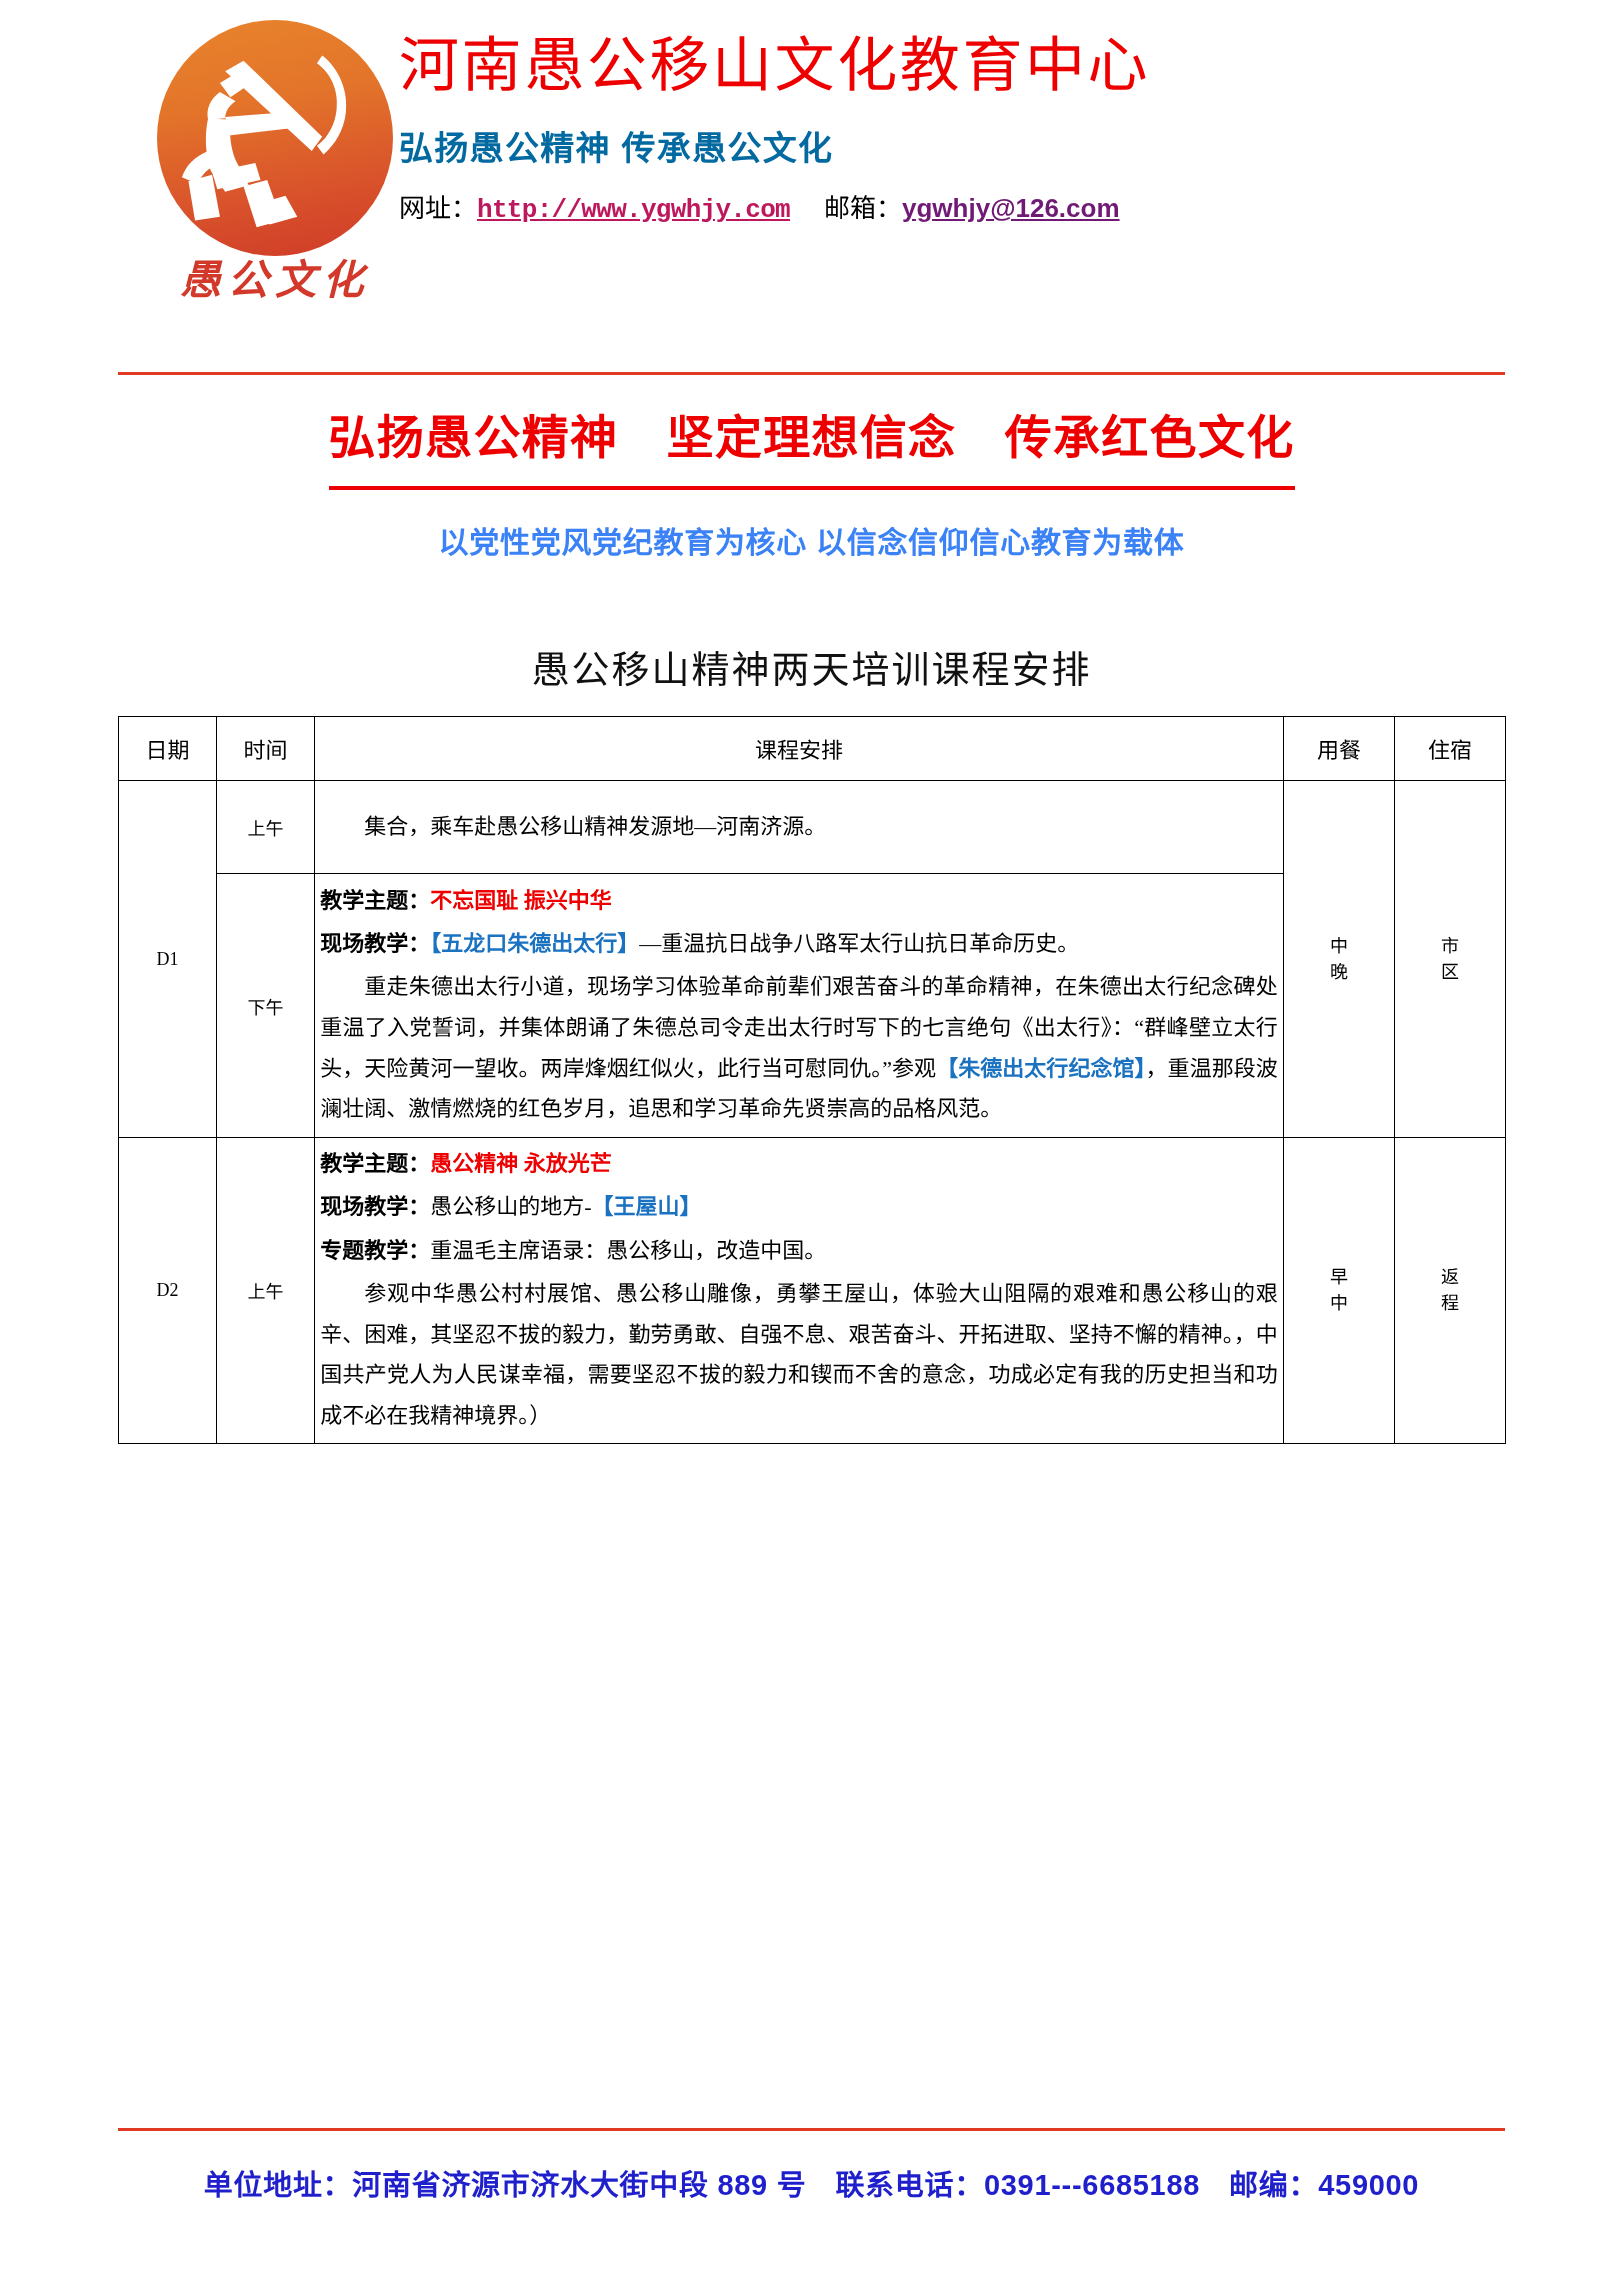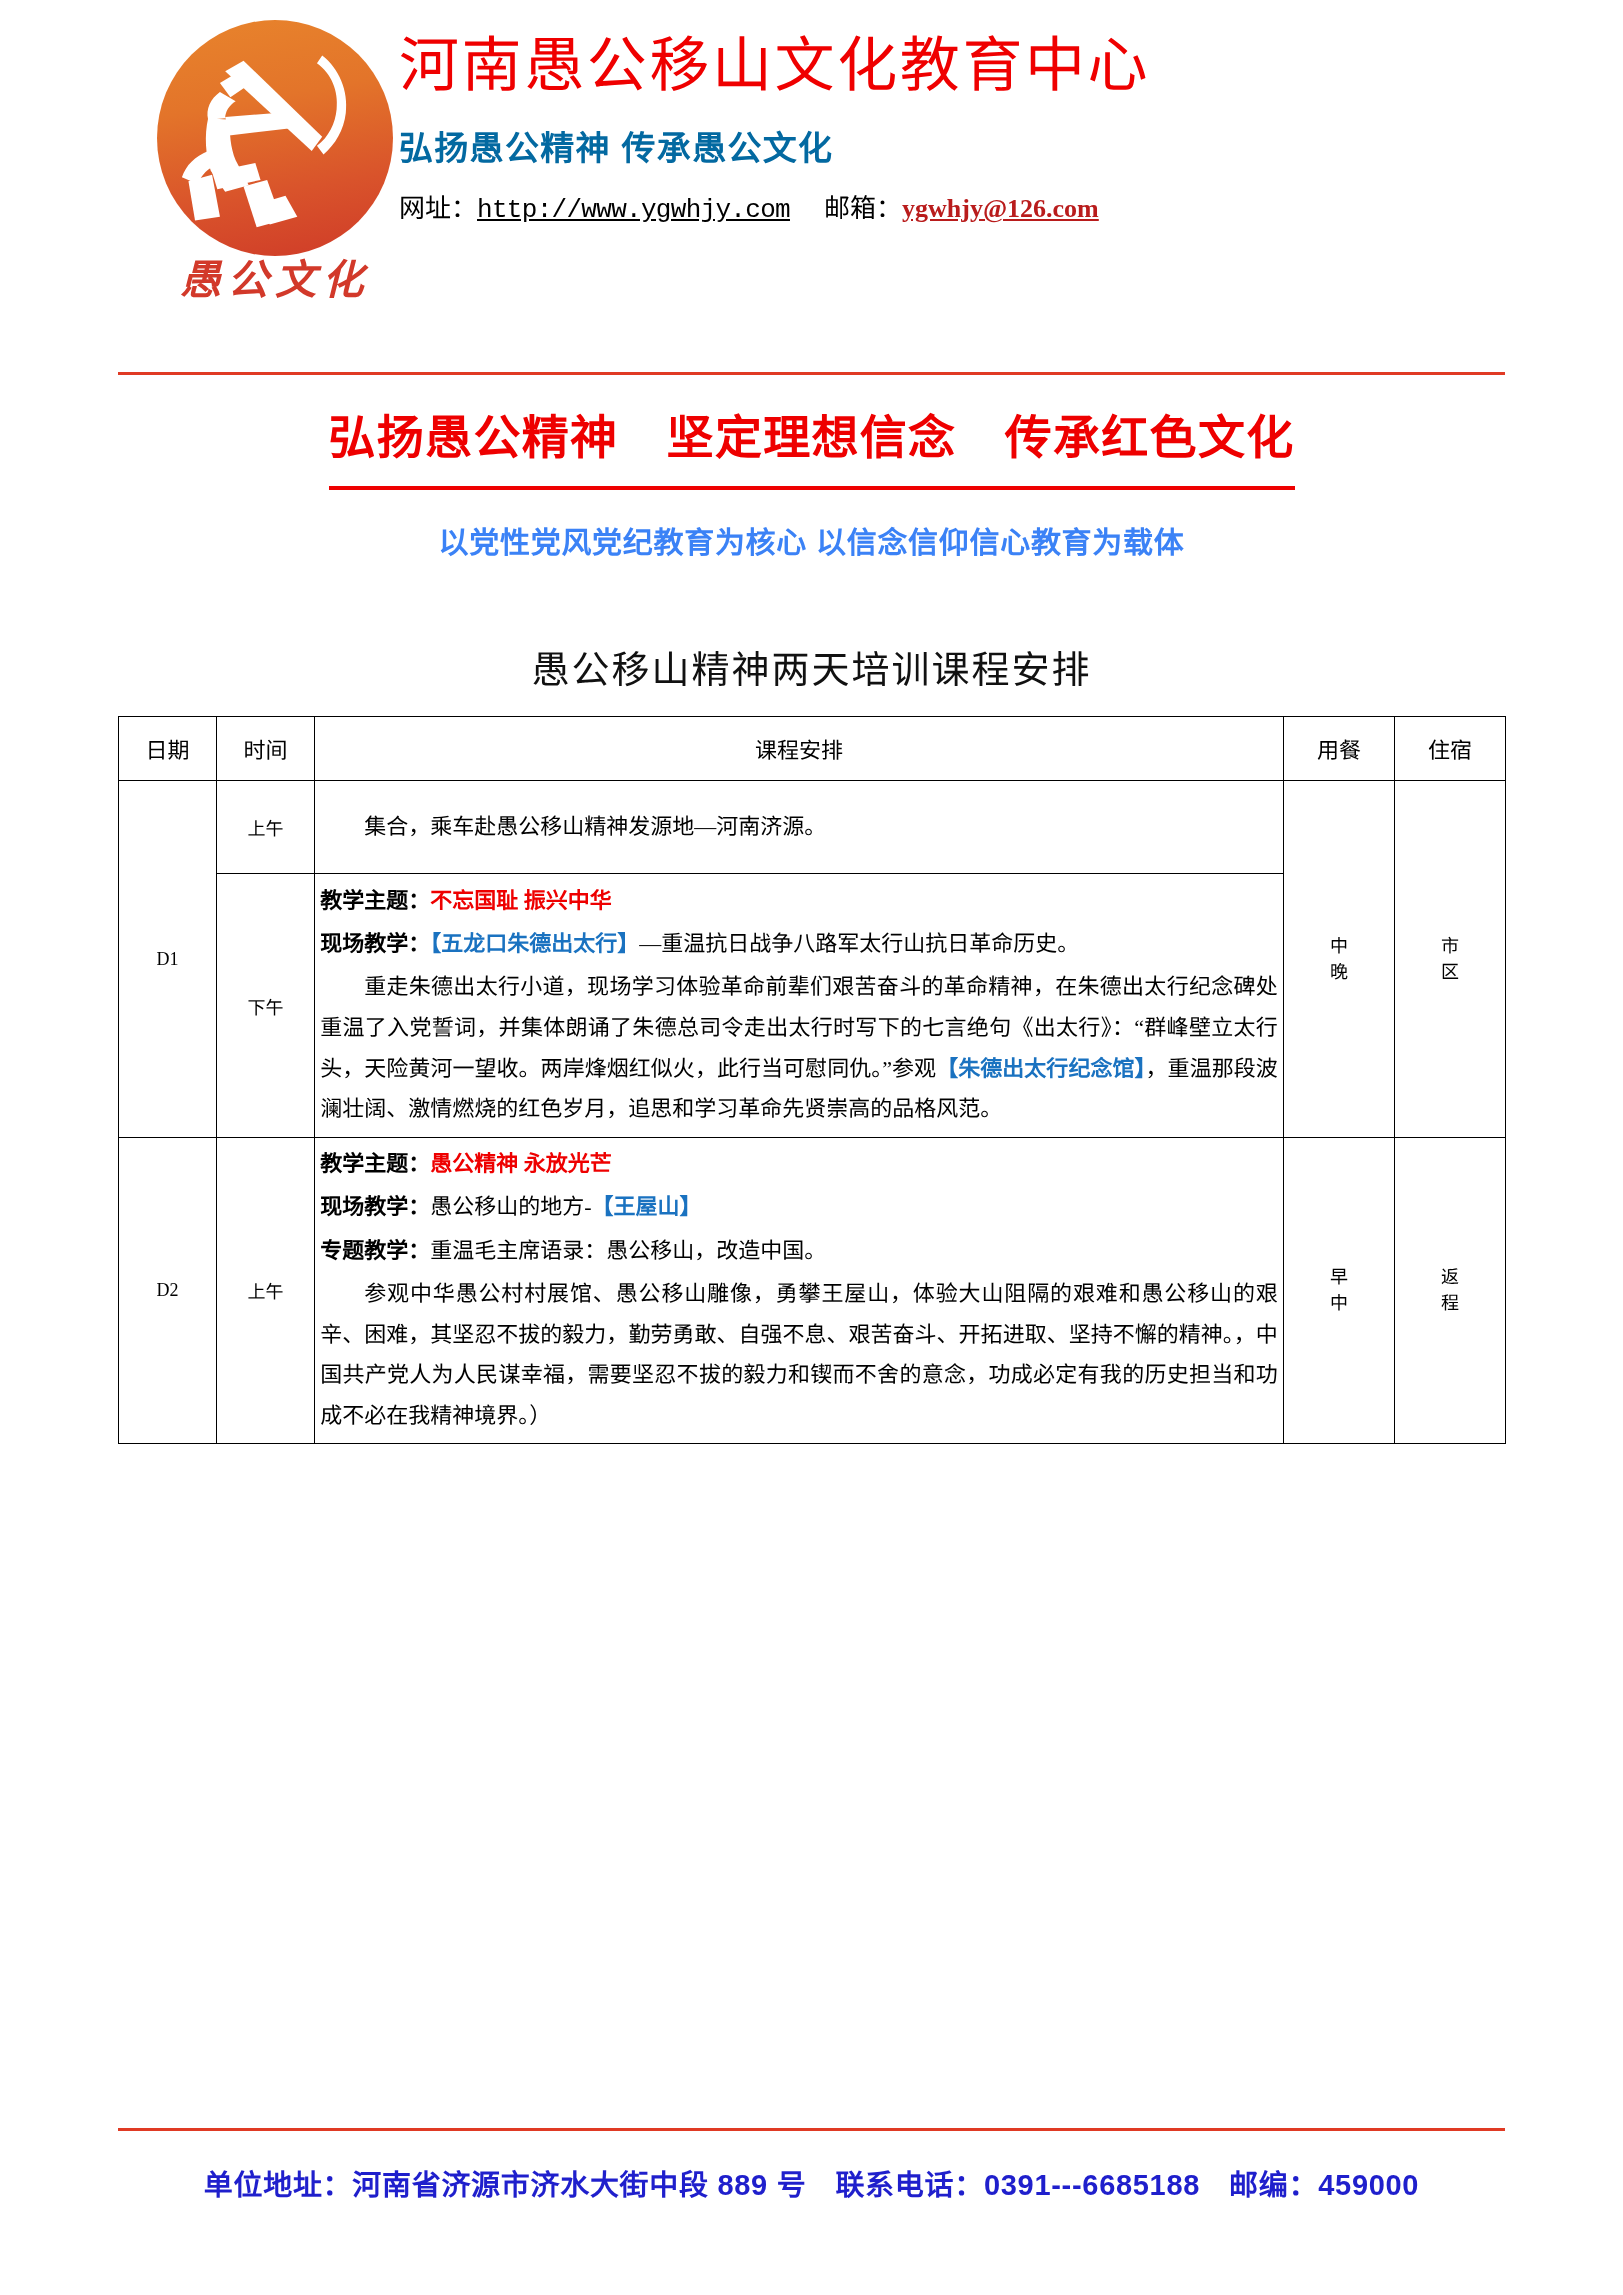--- a/index.html
+++ b/index.html
@@ -89,31 +89,31 @@
     margin-top: 17px;
     font-size: 26px;
     white-space: nowrap;
     font-family: "Liberation Serif", serif;
   }
   .contact-line .lbl {
     color: #000000;
     font-weight: normal;
   }
   .contact-line .url {
-    color: #000000;
-    font-weight: normal;
+    color: #be185d;
+    font-weight: bold;
     text-decoration: underline;
     font-family: "Liberation Mono", "DejaVu Sans Mono", monospace;
     letter-spacing: -0.7px;
   }
   .contact-line .mail {
-    color: #b91c1c;
+    color: #701a75;
     font-weight: bold;
     text-decoration: underline;
-    font-family: Liberation Serif, serif;
+    font-family: Liberation Sans, sans-serif;
   }
   .contact-gap { display: inline-block; width: 34px; }
 
   .rule-red {
     height: 3.3px;
     background: #e03a24;
     margin: 5.2px 0 0 0;
   }
 
   

